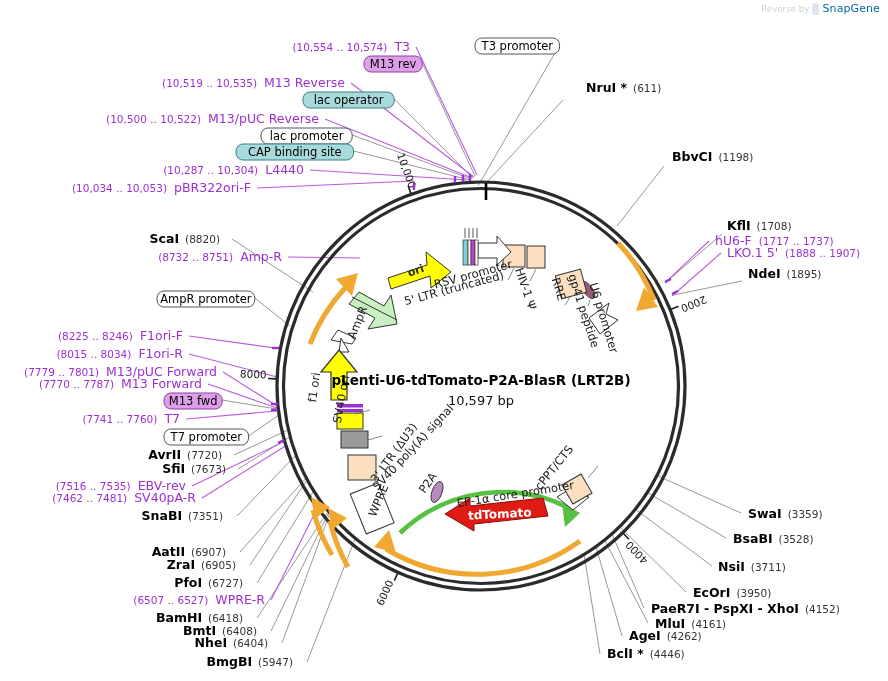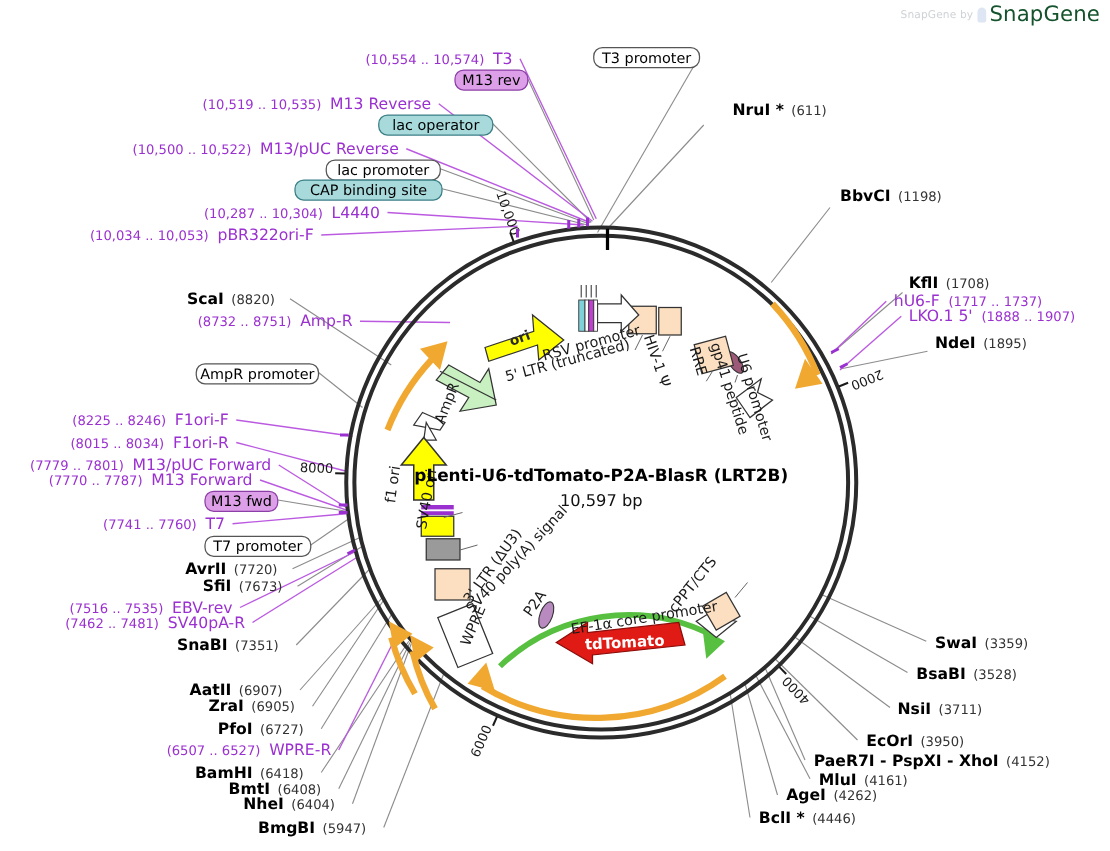--- a/index.html
+++ b/index.html
@@ -29,21 +29,21 @@
     top: 2px;
     font-size: 10.5px;
     color: #c9ccd1;
     font-family: "DejaVu Sans", "Liberation Sans", sans-serif;
     letter-spacing: .1px;
     display: flex;
     align-items: center;
     gap: 3px;
   }
   .wm .wm-created { font-size: 8.5px; color: #cfd2d6; }
-  .wm .wm-brand { font-size: 17px; color: #14532d; font-weight: 400; }
+  .wm .wm-brand { font-size: 11px; color: #0369a1; font-weight: 400; }
   .wm .wm-logo {
     display: inline-block;
     width: 7px; height: 12px;
     background: #dde6f2;
     border-radius: 4px 4px 2px 2px;
   }
   text { font-family: "DejaVu Sans", "Liberation Sans", sans-serif; }
   .enz  { font-size: 12.5px; font-weight: bold; fill: #000000; }
   .enzpos { font-size: 10.5px; font-weight: normal; fill: #333333; }
   .prim { font-size: 12.5px; fill: #9b30d0; }
@@ -57,21 +57,21 @@
   .subtitle { font-size: 13px; fill: #111111; }
   .lead-grey { stroke: #8c8c8c; stroke-width: 0.9; fill: none; }
   .lead-purple { stroke: #bb5ae0; stroke-width: 1.1; fill: none; }
 </style>
 </head>
 <body>
 
 <div id="map-root">
 
   <div class="wm">
-    <span class="wm-created">SnapGene by</span>
+    <span class="wm-created">Reverse by</span>
     <span class="wm-logo"></span>
     <span class="wm-brand">SnapGene</span>
   </div>
 
   <svg id="plasmid-svg" viewBox="0 0 888 681">
 
     <g id="leaders-grey">
         <line x1="563" y1="100" x2="486" y2="183" class="lead-grey"></line>
         <line x1="664" y1="166" x2="617" y2="226" class="lead-grey"></line>
         <line x1="722" y1="234" x2="665" y2="283" class="lead-grey"></line>

